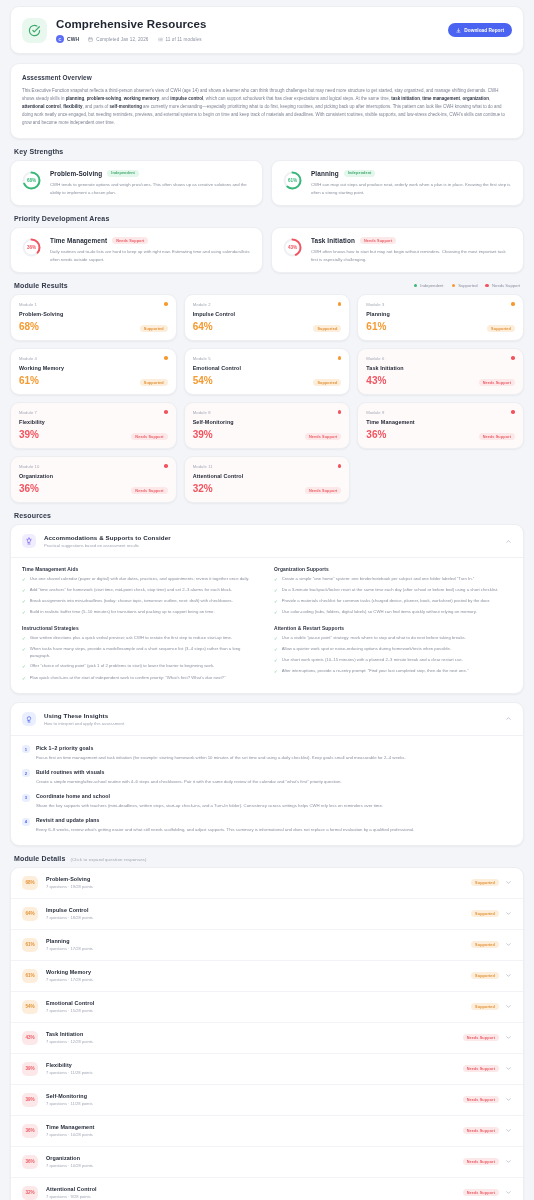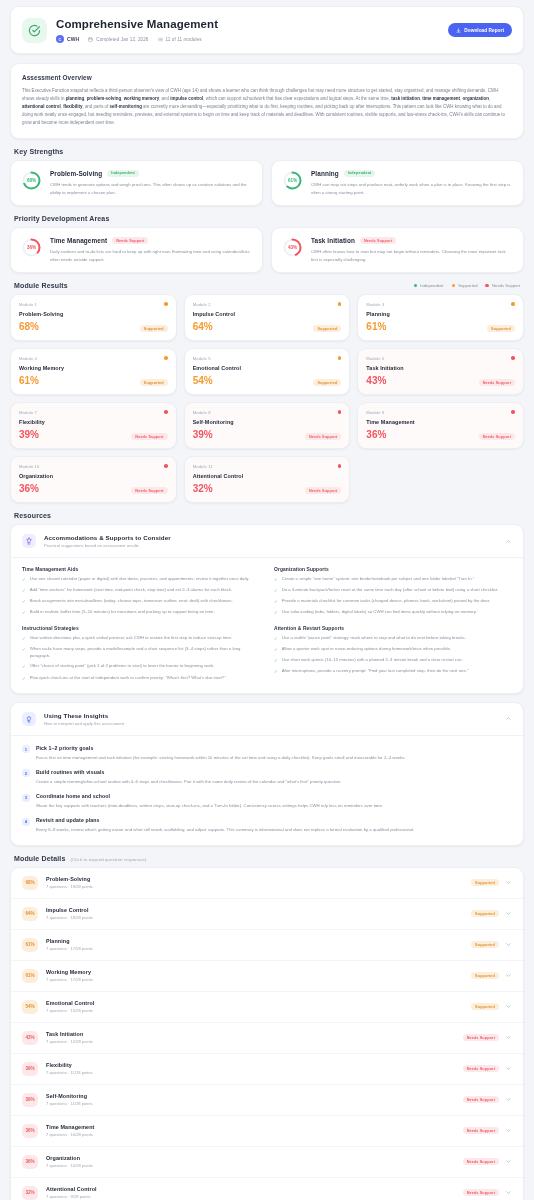--- a/index.html
+++ b/index.html
@@ -242,21 +242,21 @@
 <div class="page">
 
   <div class="card header">
     <div class="hdr-icon">
       <svg width="13" height="13" viewBox="0 0 24 24" fill="none" stroke="#3fa96c" stroke-width="2.2" stroke-linecap="round" stroke-linejoin="round">
         <path d="M21.5 12a9.5 9.5 0 1 1-5-8.3"></path>
           <path d="M9 12l2.5 2.5L21 5"></path>
       </svg>
     </div>
     <div class="hdr-main">
-      <div class="hdr-title">Comprehensive Management</div>
+      <div class="hdr-title">Comprehensive Resources</div>
       <div class="hdr-meta">
         <div class="meta-item">
           <span class="avatar">C</span>
           <span class="meta-strong">CWH</span>
         </div>
         <div class="meta-item">
           <svg class="mini-ico" viewBox="0 0 24 24" fill="none" stroke="#9aa0ae" stroke-width="2.4" stroke-linecap="round">
             <rect x="3" y="5" width="18" height="16" rx="2"></rect>
               <path d="M3 10h18M8 3v4M16 3v4"></path>
           </svg>

